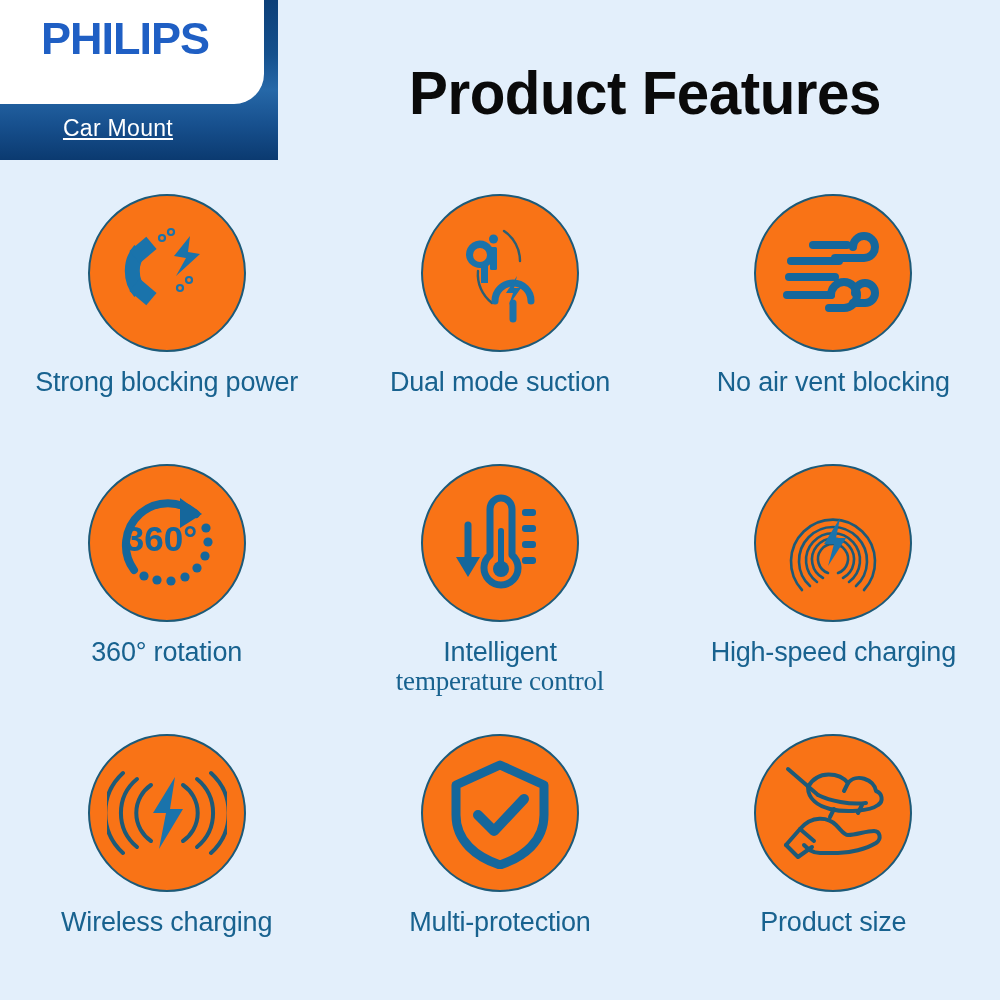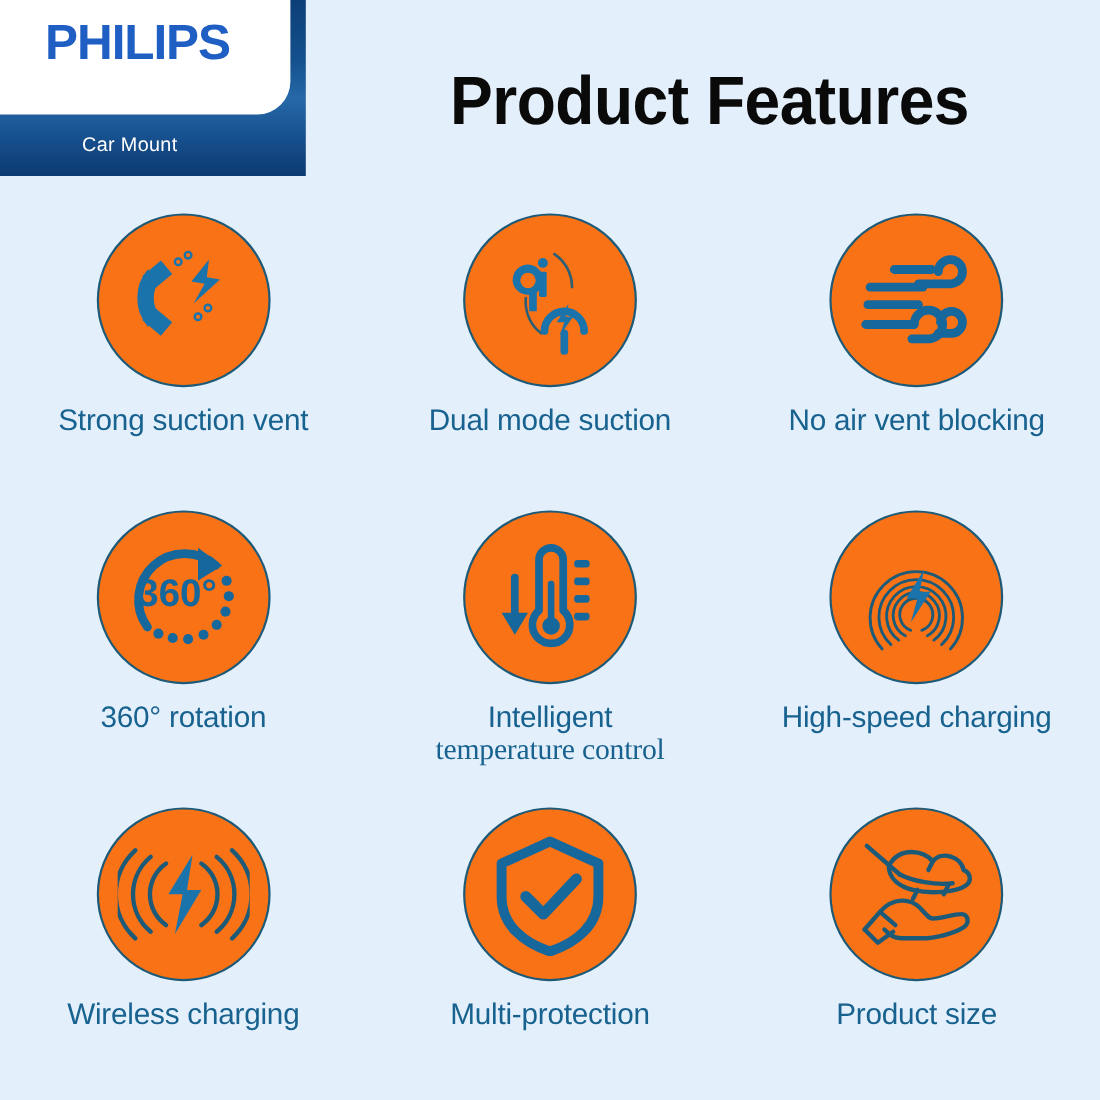--- a/index.html
+++ b/index.html
@@ -59,24 +59,25 @@
     color: #1f5fc4;
     line-height: 1;
   }
 
   .brand-subtitle {
     position: absolute;
     left: 0; right: 0;
     bottom: 20px;
     text-align: center;
     color: #ffffff;
-    font-size: 18px;
+    font-size: 23px;
     font-weight: 400;
     letter-spacing: 0.3px;
     line-height: 1;
+    text-decoration: underline;
   }
 
   .page-title {
     position: absolute;
     left: 300px;
     top: 62px;
     width: 690px;
     text-align: center;
     font-family: "Liberation Sans", sans-serif;
     font-weight: 700;
@@ -162,21 +163,21 @@
         <rect x="20" y="24" width="22" height="16" fill="#1a73ab" transform="rotate(-40 31 32)"></rect>
         <rect x="20" y="66" width="22" height="16" fill="#1a73ab" transform="rotate(40 31 74)"></rect>
         <path d="M78 18 L62 38 L74 40 L64 58 L88 36 L76 34 Z" fill="#1a73ab"></path>
         <circle cx="50" cy="20" r="3" fill="none" stroke="#1a73ab" stroke-width="2.2"></circle>
         <circle cx="59" cy="14" r="3" fill="none" stroke="#1a73ab" stroke-width="2.2"></circle>
         <circle cx="68" cy="70" r="3" fill="none" stroke="#1a73ab" stroke-width="2.2"></circle>
         <circle cx="77" cy="62" r="3" fill="none" stroke="#1a73ab" stroke-width="2.2"></circle>
       </svg>
     </div>
     <div class="caption">
-      <span>Strong suction vent</span>
+      <span>Strong blocking power</span>
     </div>
   </div>
 
   <div class="cell">
     <div class="icon-circle">
       <svg width="112" height="112" viewBox="0 0 112 112">
         <g fill="none" stroke="#2a5f76" stroke-width="2.4" stroke-linecap="round">
           <path d="M60 14 a36 36 0 0 1 16 30"></path>
           <path d="M34 54 a36 36 0 0 0 14 32"></path>
         </g>

